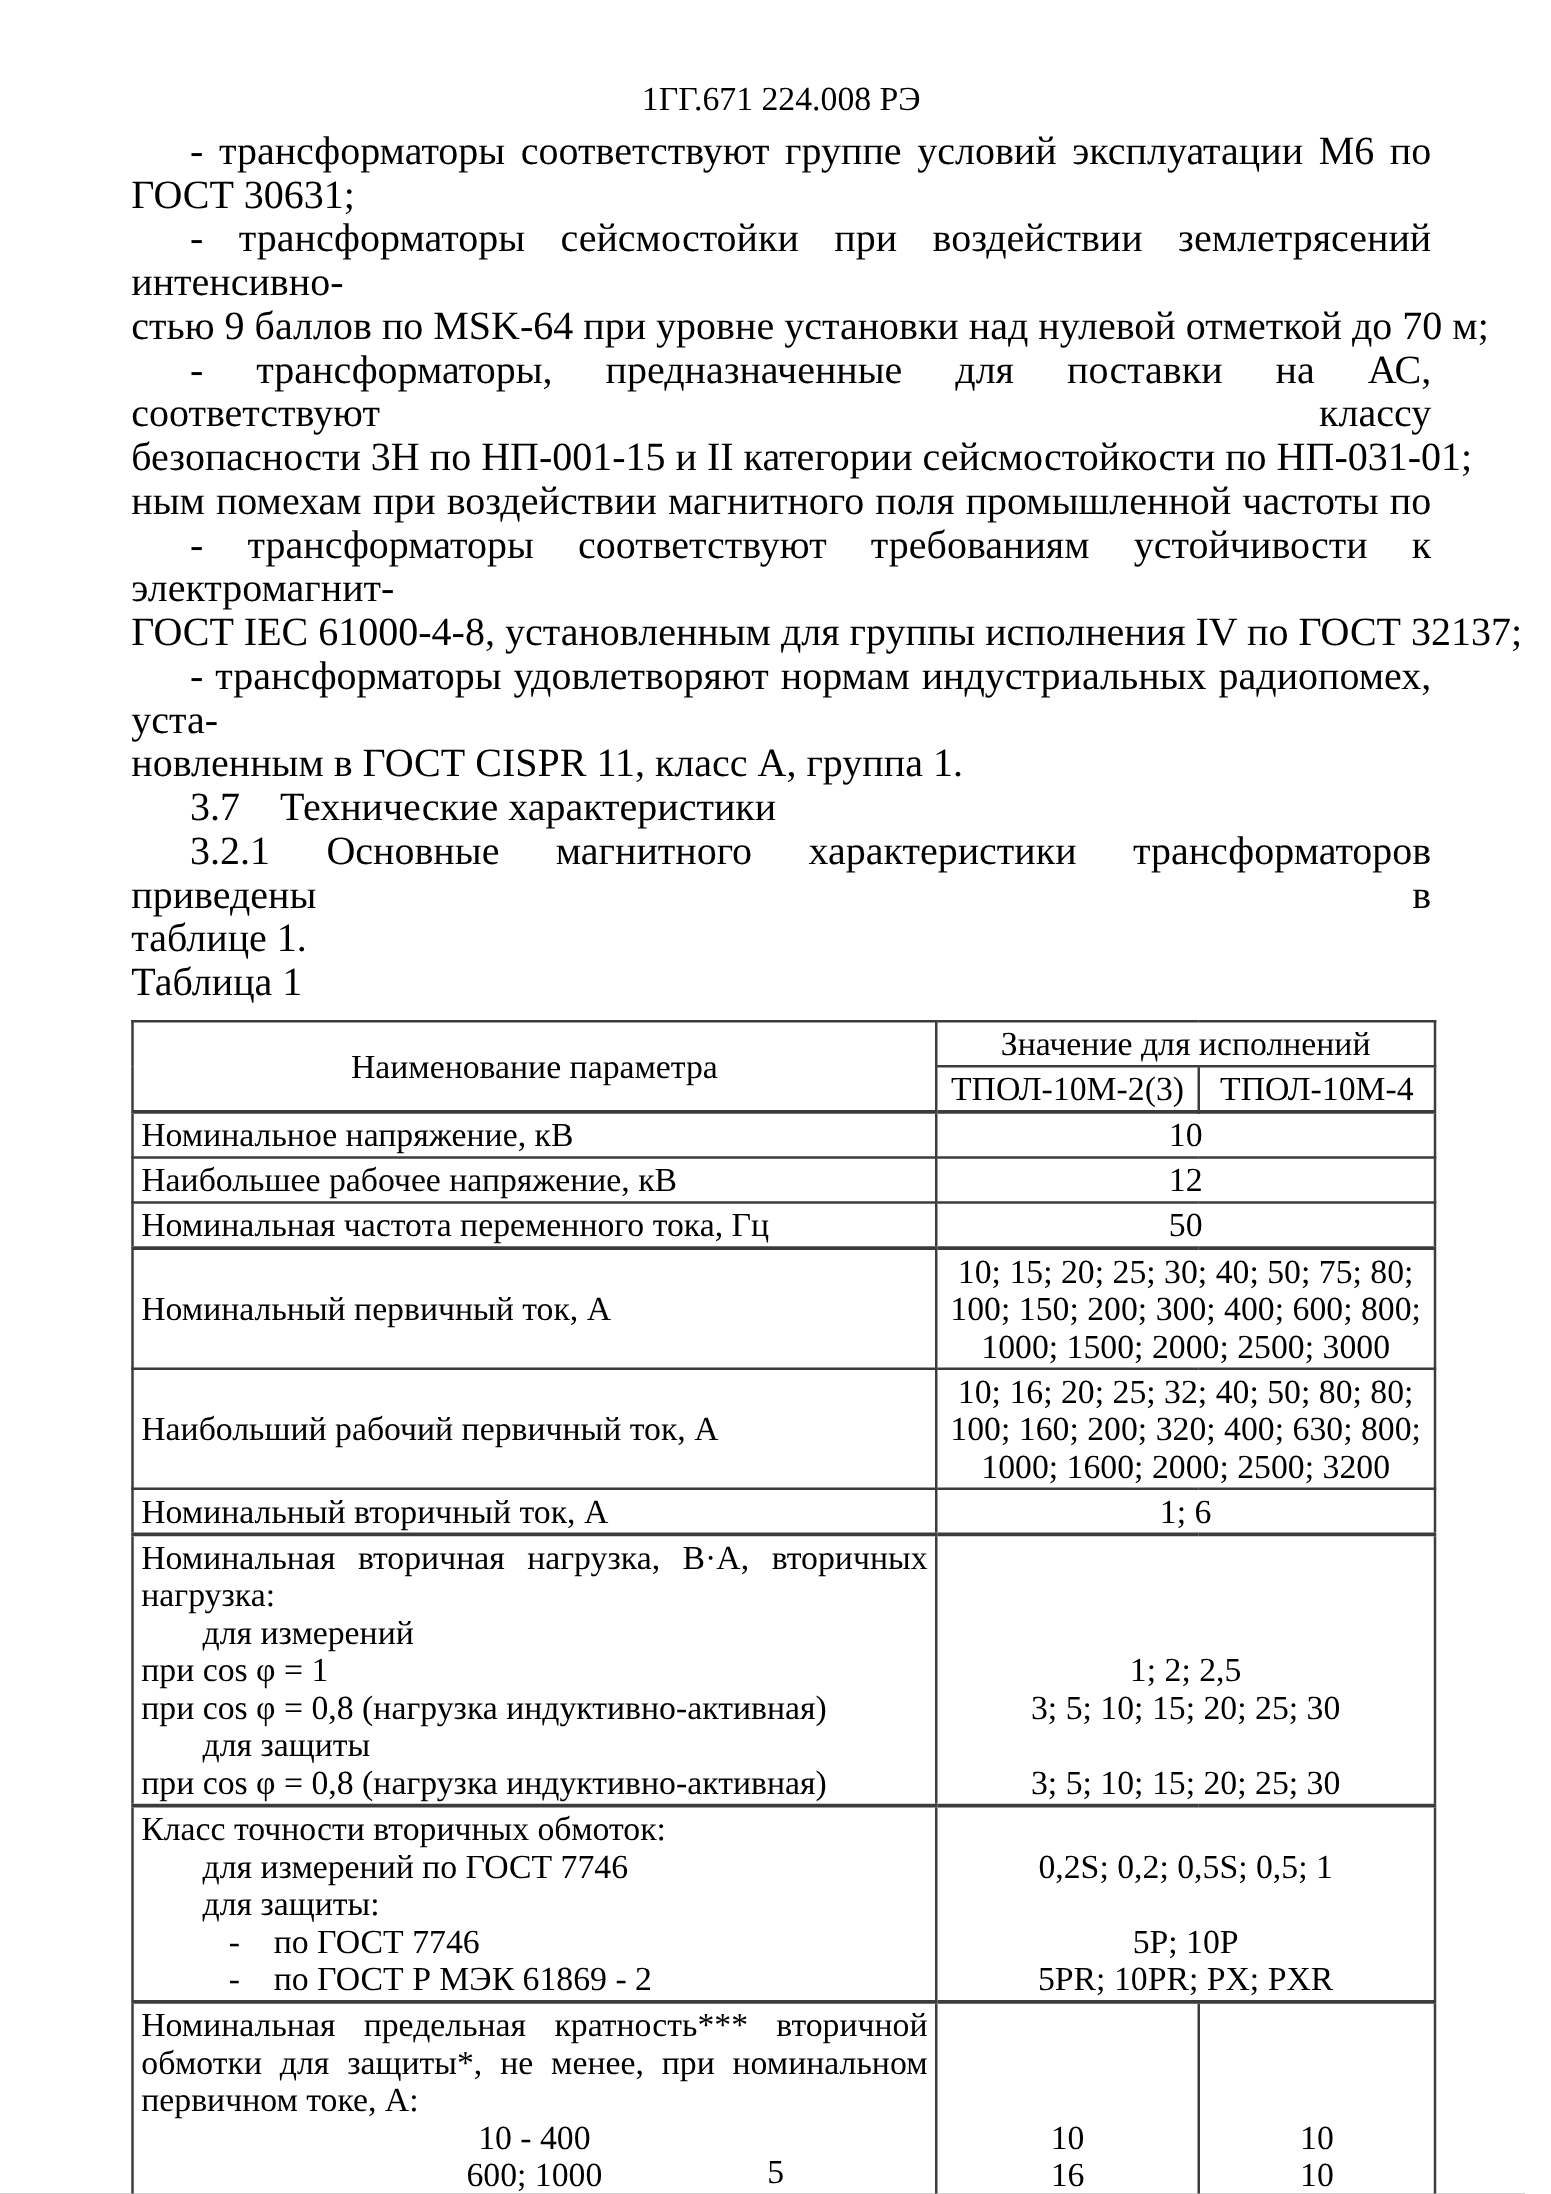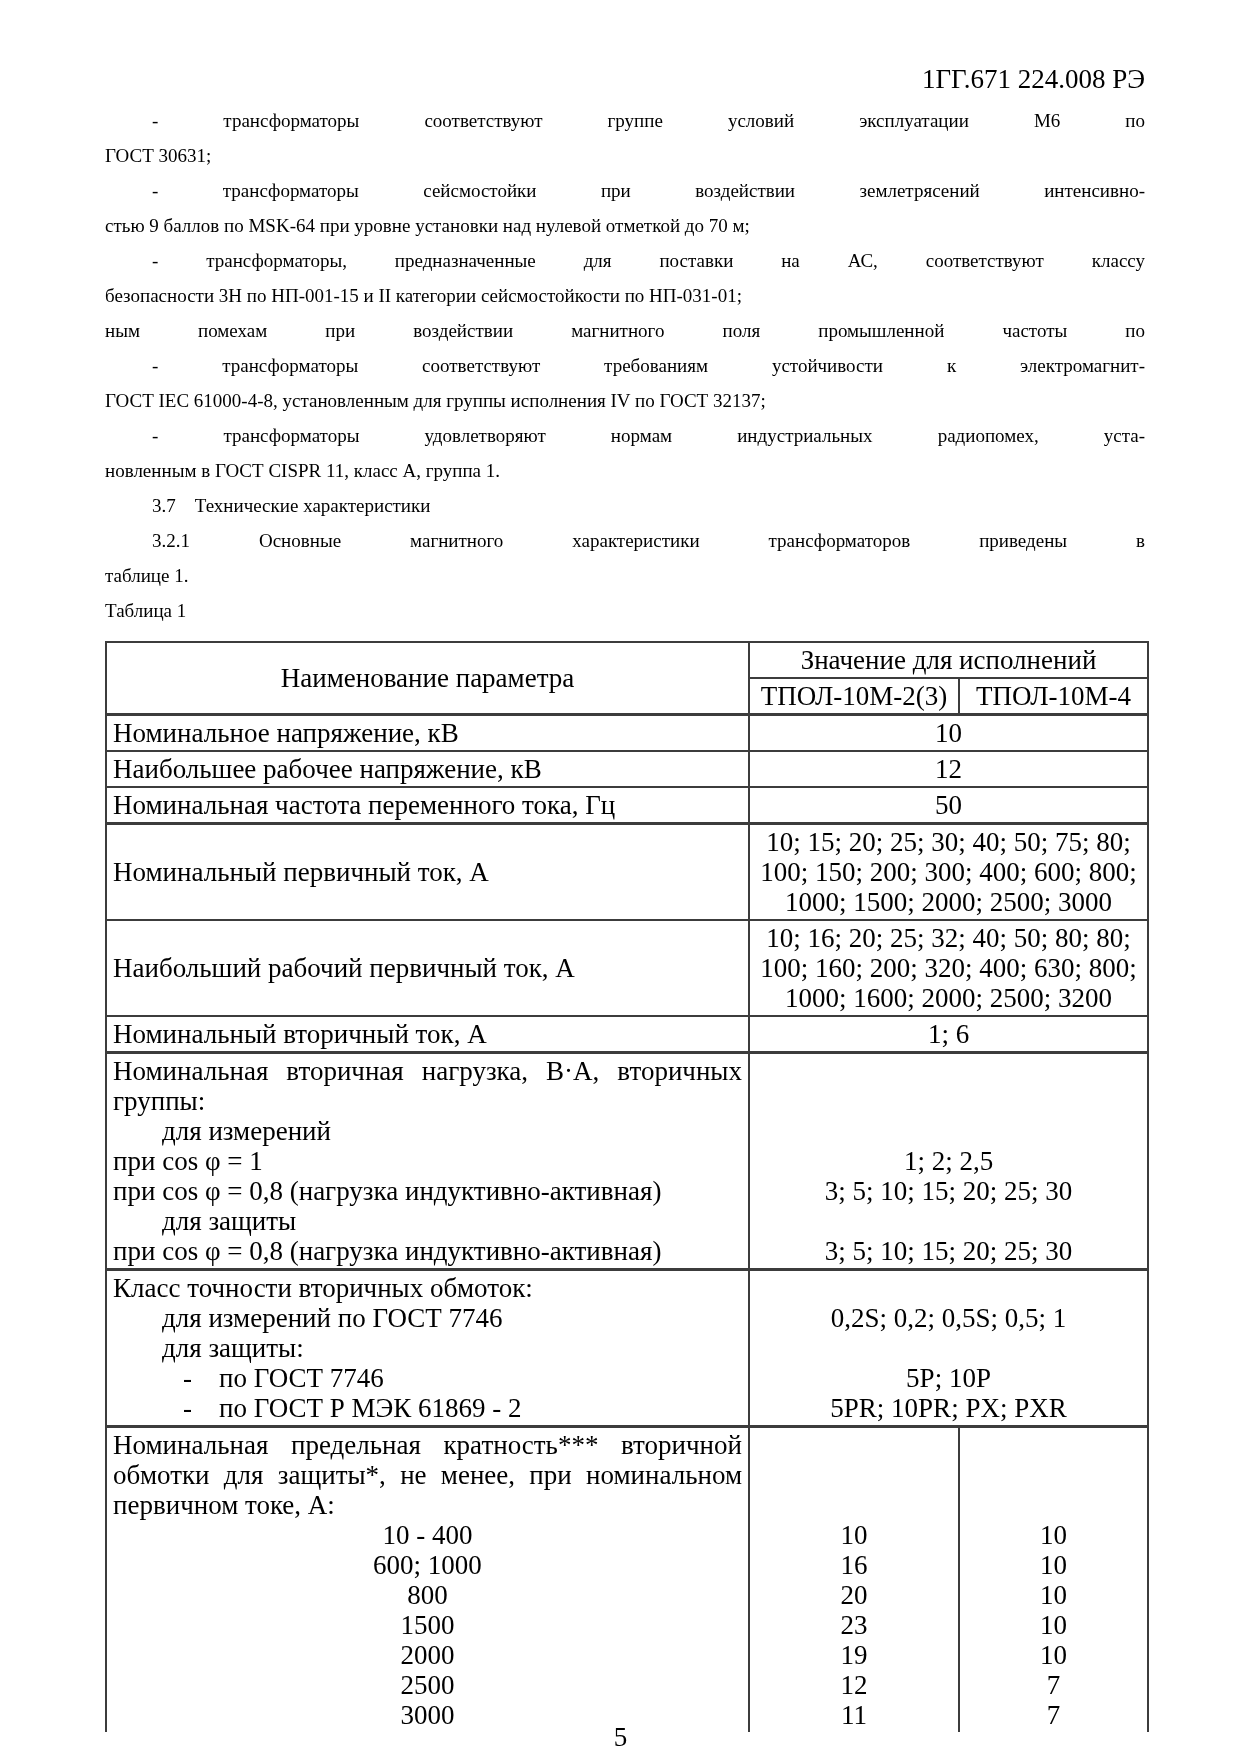--- a/index.html
+++ b/index.html
@@ -13,26 +13,26 @@
     font-family: "Liberation Serif", "DejaVu Serif", serif;
     overflow: hidden;
   }
   .content {
     padding: 62px 96px 0 105px;
   }
   
   .docnum {
     font-size: 27px;
     line-height: 35px;
-    text-align: right;
+    text-align: center;
     margin-bottom: 6px;
   }
   
   .ln {
-    font-size: 19px;
+    font-size: 32px;
     line-height: 35px;
     white-space: pre;
   }
   .ln.j {
     white-space: normal;
     text-align: justify;
     text-align-last: justify;
   }
   .ln.ind { text-indent: 47px; }
 
@@ -185,21 +185,21 @@
       </tr>
 
       <tr>
         <td>Номинальный вторичный ток, А</td>
         <td class="val" colspan="2">1; 6</td>
       </tr>
 
       <tr class="thick">
         <td>
           <div class="cl cj">Номинальная вторичная нагрузка, В·А, вторичных</div>
-          <div class="cl">группы:</div>
+          <div class="cl">нагрузка:</div>
           <div class="cl ind2">для измерений</div>
           <div class="cl">при cos φ = 1</div>
           <div class="cl">при cos φ = 0,8 (нагрузка индуктивно-активная)</div>
           <div class="cl ind2">для защиты</div>
           <div class="cl">при cos φ = 0,8 (нагрузка индуктивно-активная)</div>
         </td>
         <td colspan="2">
           <div class="cl cc"></div>
           <div class="cl cc"></div>
           <div class="cl cc"></div>

